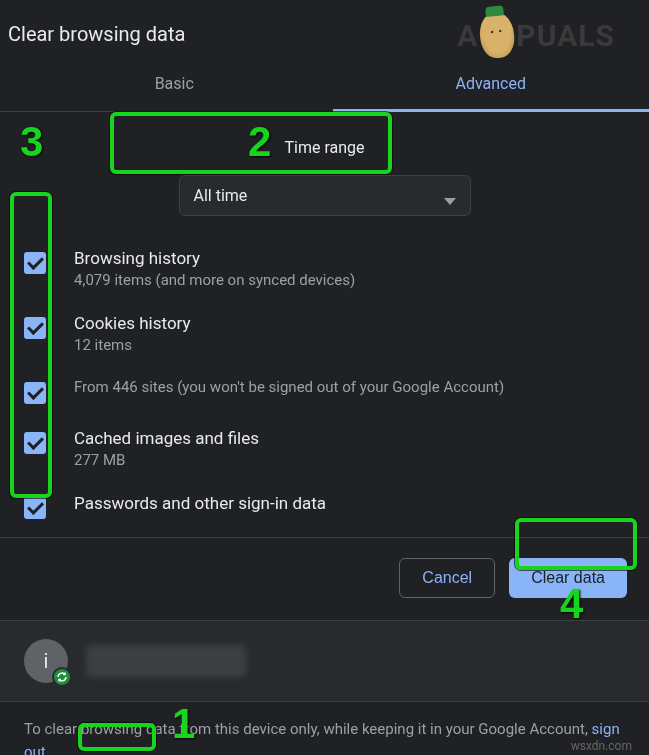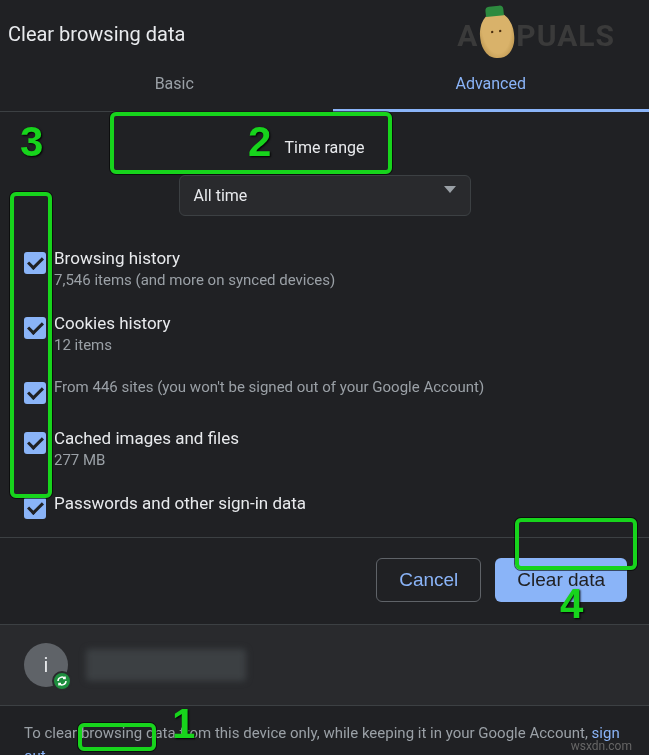--- a/index.html
+++ b/index.html
@@ -57,21 +57,21 @@
     margin-top: 8px;
     flex-direction: column;
   }
   .range-label {
     font-size: 16px;
     color: #e8eaed;
     white-space: nowrap;
   }
   .select {
     display: flex;
-    align-items: flex-start;
+    align-items: flex-end;
     justify-content: space-between;
     background: #292a2d;
     border: 1px solid #3c4043;
     border-radius: 6px;
     padding: 10px 14px;
     width: 292px;
     font-size: 16px;
     color: #e8eaed;
     cursor: pointer;
     gap: 32px;
@@ -82,21 +82,21 @@
     border-right: 6px solid transparent;
     border-top: 7px solid #9aa0a6;
   }
   .options {
     display: flex;
     flex-direction: column;
   }
   .option {
     display: flex;
     align-items: flex-start;
-    gap: 8px;
+    gap: 28px;
     padding: 8px 0 16px 0;
   }
   .checkbox {
     width: 22px;
     height: 22px;
     border-radius: 3px;
     background: #8ab4f8;
     margin-top: 4px;
     flex-shrink: 0;
     position: relative;
@@ -116,21 +116,21 @@
   .footer {
     display: flex;
     justify-content: flex-end;
     gap: 14px;
     padding: 20px 22px 22px 22px;
     border-top: 1px solid #3c4043;
     margin-top: 2px;
     background: #202124;
   }
   .btn {
-    font-size: 19px;
+    font-size: 16px;
     padding: 10px 22px;
     border-radius: 6px;
     cursor: pointer;
     border: none;
   }
   .btn-cancel {
     background: transparent;
     color: #8ab4f8;
     border: 1px solid #5f6368;
   }
@@ -265,21 +265,21 @@
         <span>All time</span>
         <span class="arrow"></span>
       </div>
     </div>
 
     <div class="options">
       <div class="option">
         <div class="checkbox"></div>
         <div>
           <div class="opt-title">Browsing history</div>
-          <div class="opt-sub">7,546 items (and more on synced devices)</div>
+          <div class="opt-sub">4,079 items (and more on synced devices)</div>
         </div>
       </div>
       <div class="option">
         <div class="checkbox"></div>
         <div>
           <div class="opt-title">Cookies history</div>
           <div class="opt-sub">12 items</div>
         </div>
       </div>
       <div class="option">

